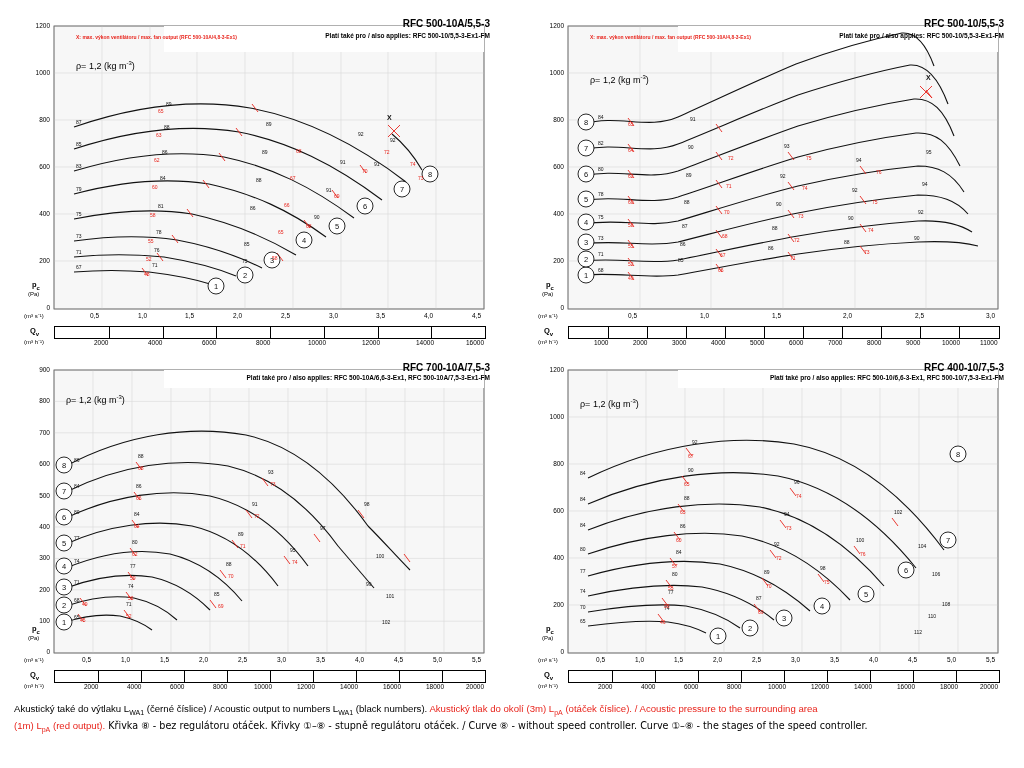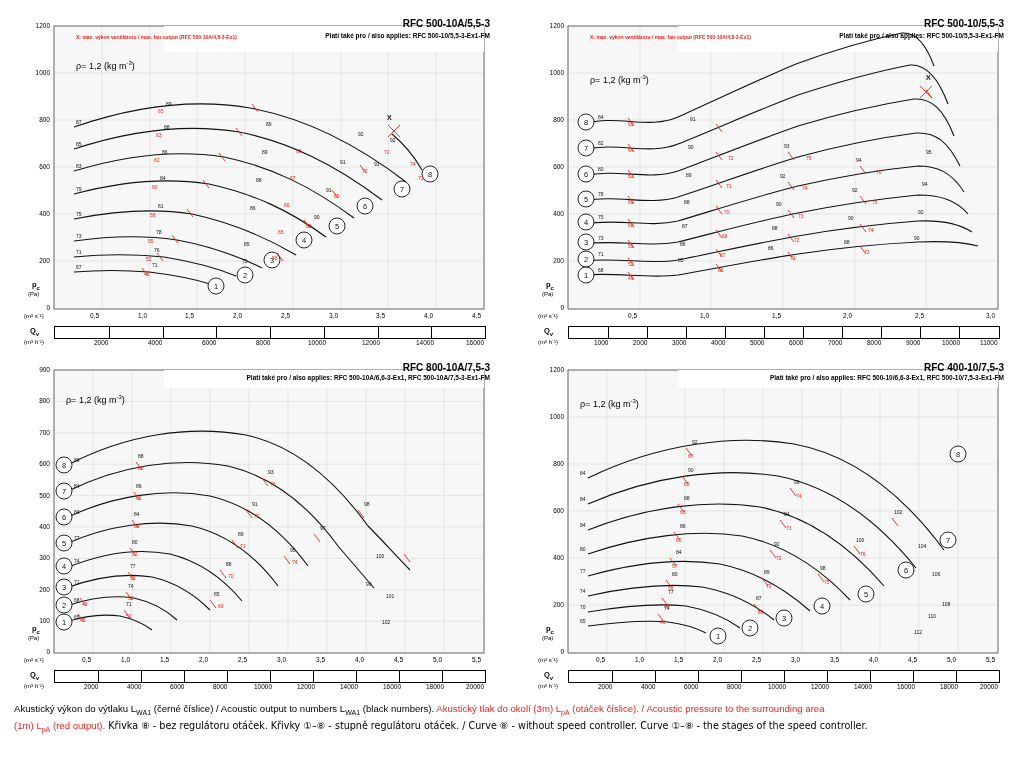--- a/index.html
+++ b/index.html
@@ -526,21 +526,21 @@
         <text x="124" y="112">68</text>
         <text x="204" y="250">69</text>
           <text x="214" y="220">70</text>
           <text x="226" y="190">71</text>
         <text x="240" y="160">72</text>
           <text x="256" y="128">73</text>
           <text x="278" y="206">74</text>
       </g>
     </svg>
 
-    <div class="chart-title">RFC 800-10A/7,5-3</div>
+    <div class="chart-title">RFC 700-10A/7,5-3</div>
     <div class="chart-sub" style="top:16px;">Platí také pro / also applies: RFC 500-10A/6,6-3-Ex1, RFC 500-10A/7,5-3-Ex1-FM</div>
     <div class="rho" style="left:52px;top:36px;">
       <span>ρ= 1,2 (kg m</span><sup style="font-size:6px">-3</sup><span>)</span>
     </div>
 
     <div class="tick" style="left:8px;top:8px;width:28px;text-align:right;">900</div>
     <div class="tick" style="left:8px;top:39px;width:28px;text-align:right;">800</div>
     <div class="tick" style="left:8px;top:71px;width:28px;text-align:right;">700</div>
     <div class="tick" style="left:8px;top:102px;width:28px;text-align:right;">600</div>
     <div class="tick" style="left:8px;top:134px;width:28px;text-align:right;">500</div>
@@ -767,21 +767,21 @@
     <div class="tick" style="left:240px;top:325px;">10000</div>
     <div class="tick" style="left:283px;top:325px;">12000</div>
     <div class="tick" style="left:326px;top:325px;">14000</div>
     <div class="tick" style="left:369px;top:325px;">16000</div>
     <div class="tick" style="left:412px;top:325px;">18000</div>
     <div class="tick" style="left:452px;top:325px;">20000</div>
   </div>
 
   <div class="caption">
     <div>
-      <span>Akustický výkon do výtlaku L</span><sub style="font-size:7px">WA1</sub><span> (černé číslice) / Acoustic output to numbers L</span><sub style="font-size:7px">WA1</sub><span> (black numbers).</span>
+      <span>Akustický také do výtlaku L</span><sub style="font-size:7px">WA1</sub><span> (černé číslice) / Acoustic output to numbers L</span><sub style="font-size:7px">WA1</sub><span> (black numbers).</span>
       <span class="red">Akustický tlak do okolí (3m) L</span><sub class="red" style="font-size:7px">pA</sub><span class="red"> (otáček číslice). / Acoustic pressure to the surrounding area</span>
     </div>
     <div class="cap2">
       <span class="red">(1m) L</span><sub class="red" style="font-size:7px">pA</sub><span class="red"> (red output).</span><span class="cn"> Křivka ⑧ - bez regulátoru otáček. Křivky ①–⑧ - stupně regulátoru otáček. / Curve ⑧ - without speed controller. Curve ①–⑧ - the stages of the speed controller.</span>
     </div>
   </div>
 
 </div>
 
 </body></html>

